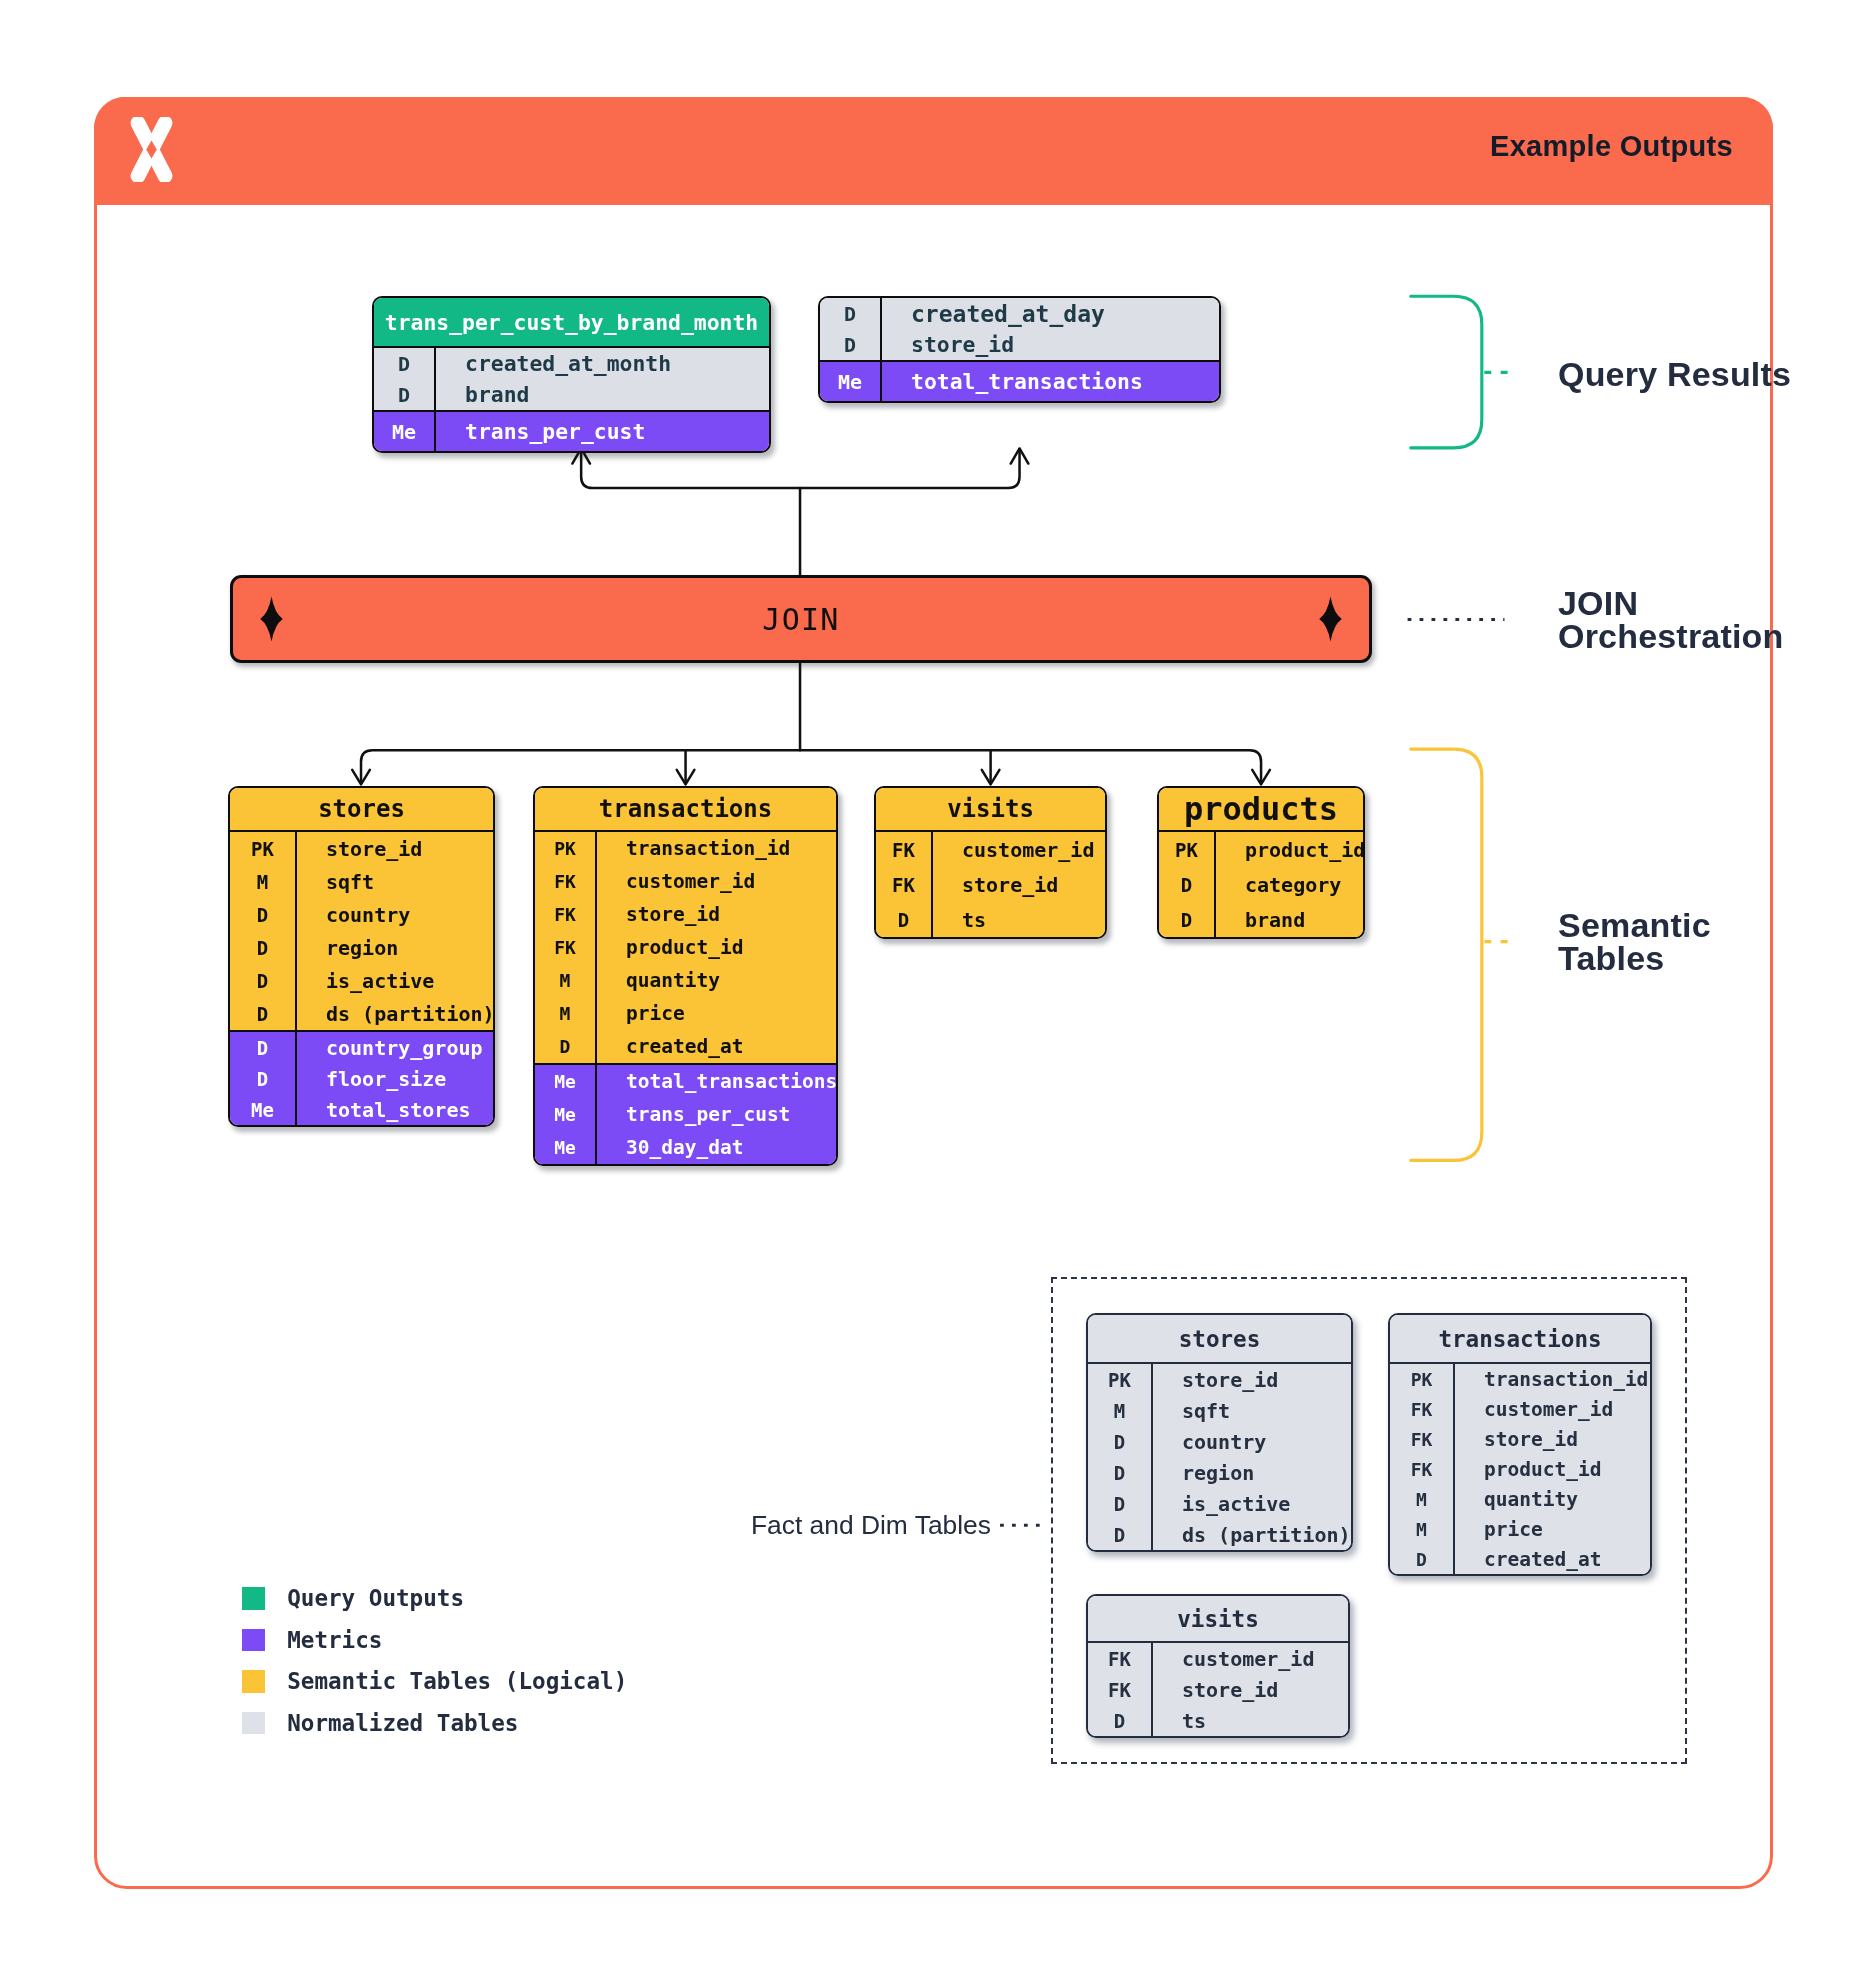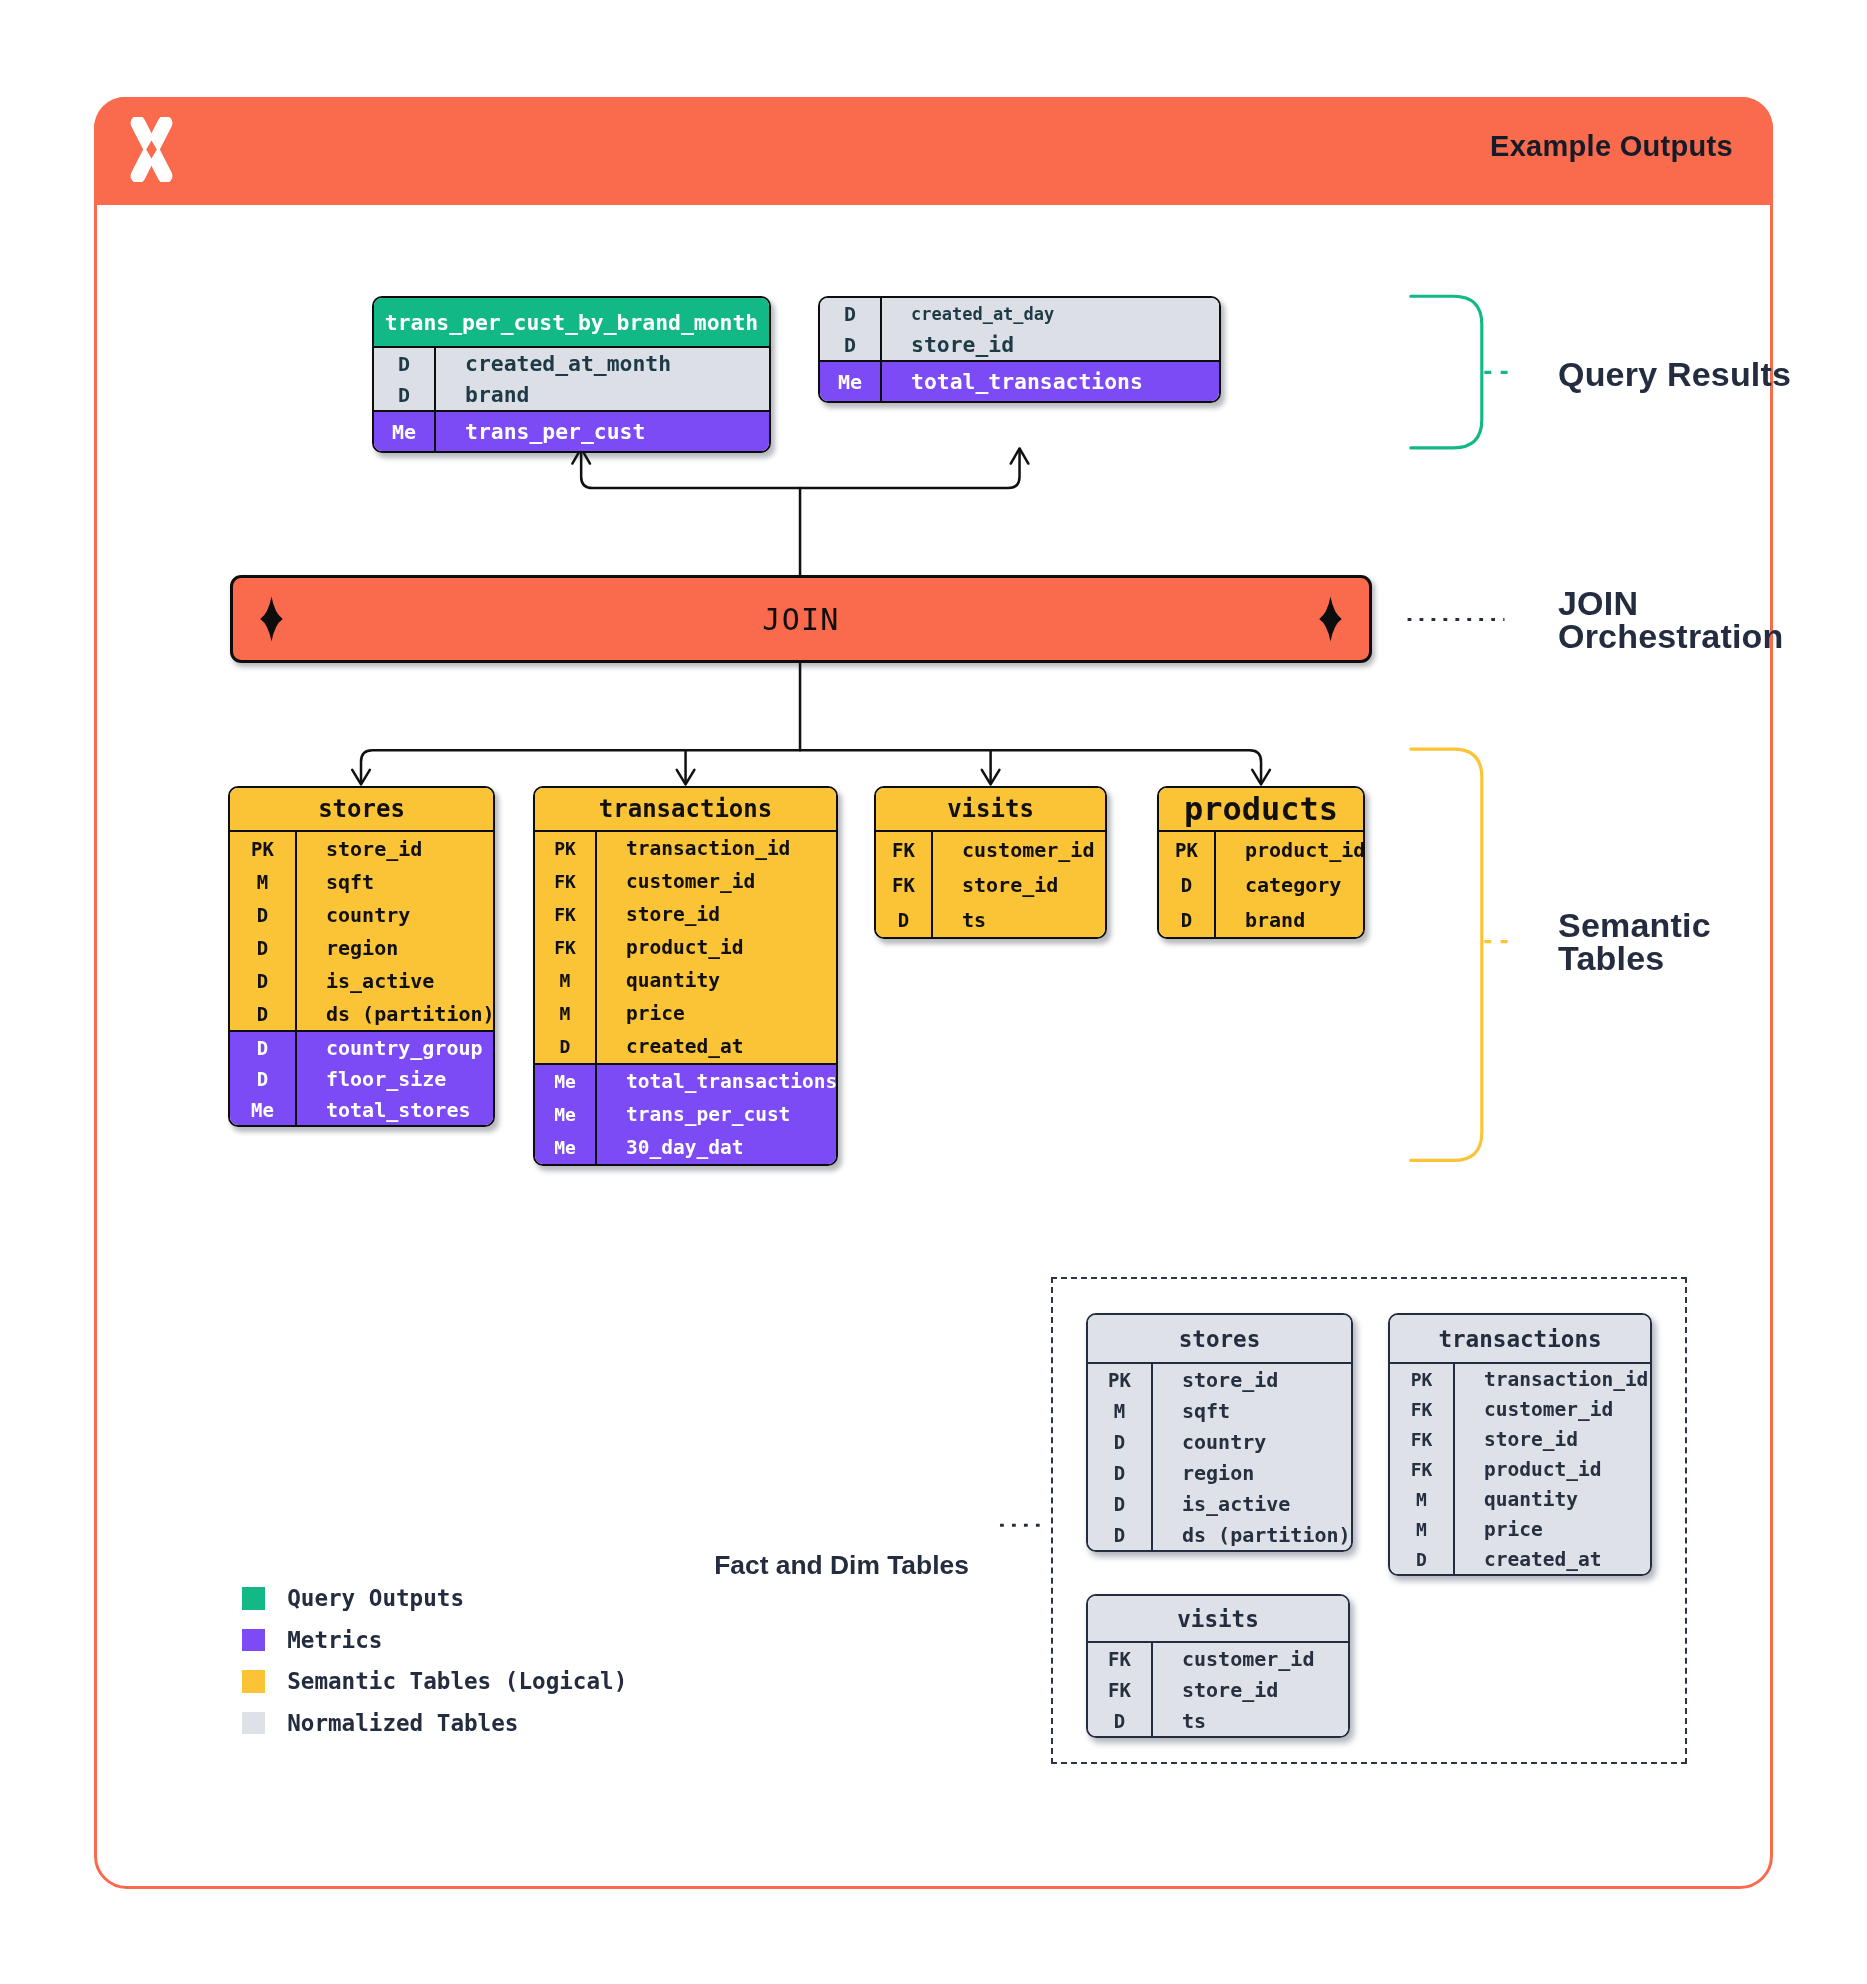--- a/index.html
+++ b/index.html
@@ -54,22 +54,22 @@
         display:flex;align-items:center;justify-content:center;
         font-family:"DejaVu Sans Mono","Liberation Mono",monospace;font-size:30px;color:#101010;
         letter-spacing:1.3px;box-shadow:2.5px 3.8px 5px rgba(20,26,40,.30);}
   .join-diamond{position:absolute;top:50%;transform:translateY(-50%);}
   .join-diamond.left{left:26.4px;}
   .join-diamond.right{right:26.4px;}
 
   
   .side-label{position:absolute;z-index:2;font-weight:700;font-size:34px;color:var(--navy);
         line-height:33px;letter-spacing:0.2px;margin-left:37px;}
-  .fact-label{position:absolute;left:692px;top:1550px;width:299px;text-align:center;z-index:2;
-        font-weight:700;font-size:26.4px;color:var(--navy);}
+  .fact-label{position:absolute;left:692px;top:1510px;width:299px;text-align:right;z-index:2;
+        font-weight:400;font-size:26.4px;color:var(--navy);}
 
   
   .dotted-box{position:absolute;left:1051px;top:1277px;width:636px;height:487px;z-index:1;
         border:2.5px dashed #2a3444;box-sizing:border-box;}
 
   
   .legend{position:absolute;left:242px;top:1587px;z-index:2;
         font-family:"DejaVu Sans Mono","Liberation Mono",monospace;font-weight:bold;font-size:22.6px;
         color:var(--navy);}
   .legend-item{display:flex;align-items:center;height:22.6px;margin-bottom:19px;}
@@ -145,21 +145,21 @@
         <div class="row" style="height: 39px;">
           <span class="key" style="width: 60px; font-size: 20px;">Me</span>
           <span class="field" style="font-size: 21.4px;">trans_per_cust</span>
         </div>
       </div>
     </div>
   <div class="tbl theme-query" style="left: 818px; top: 296px; width: 403px;">
       <div class="sec sec-dims">
         <div class="row" style="height: 31px;">
           <span class="key" style="width: 60px; font-size: 20px;">D</span>
-          <span class="field" style="font-size: 17px;">created_at_day</span>
+          <span class="field" style="font-size: 23px;">created_at_day</span>
         </div>
         <div class="row" style="height: 31px;">
           <span class="key" style="width: 60px; font-size: 20px;">D</span>
           <span class="field" style="font-size: 21.4px;">store_id</span>
         </div>
       </div>
       <div class="sec sec-metrics">
         <div class="row" style="height: 39px;">
           <span class="key" style="width: 60px; font-size: 20px;">Me</span>
           <span class="field" style="font-size: 21.4px;">total_transactions</span>

